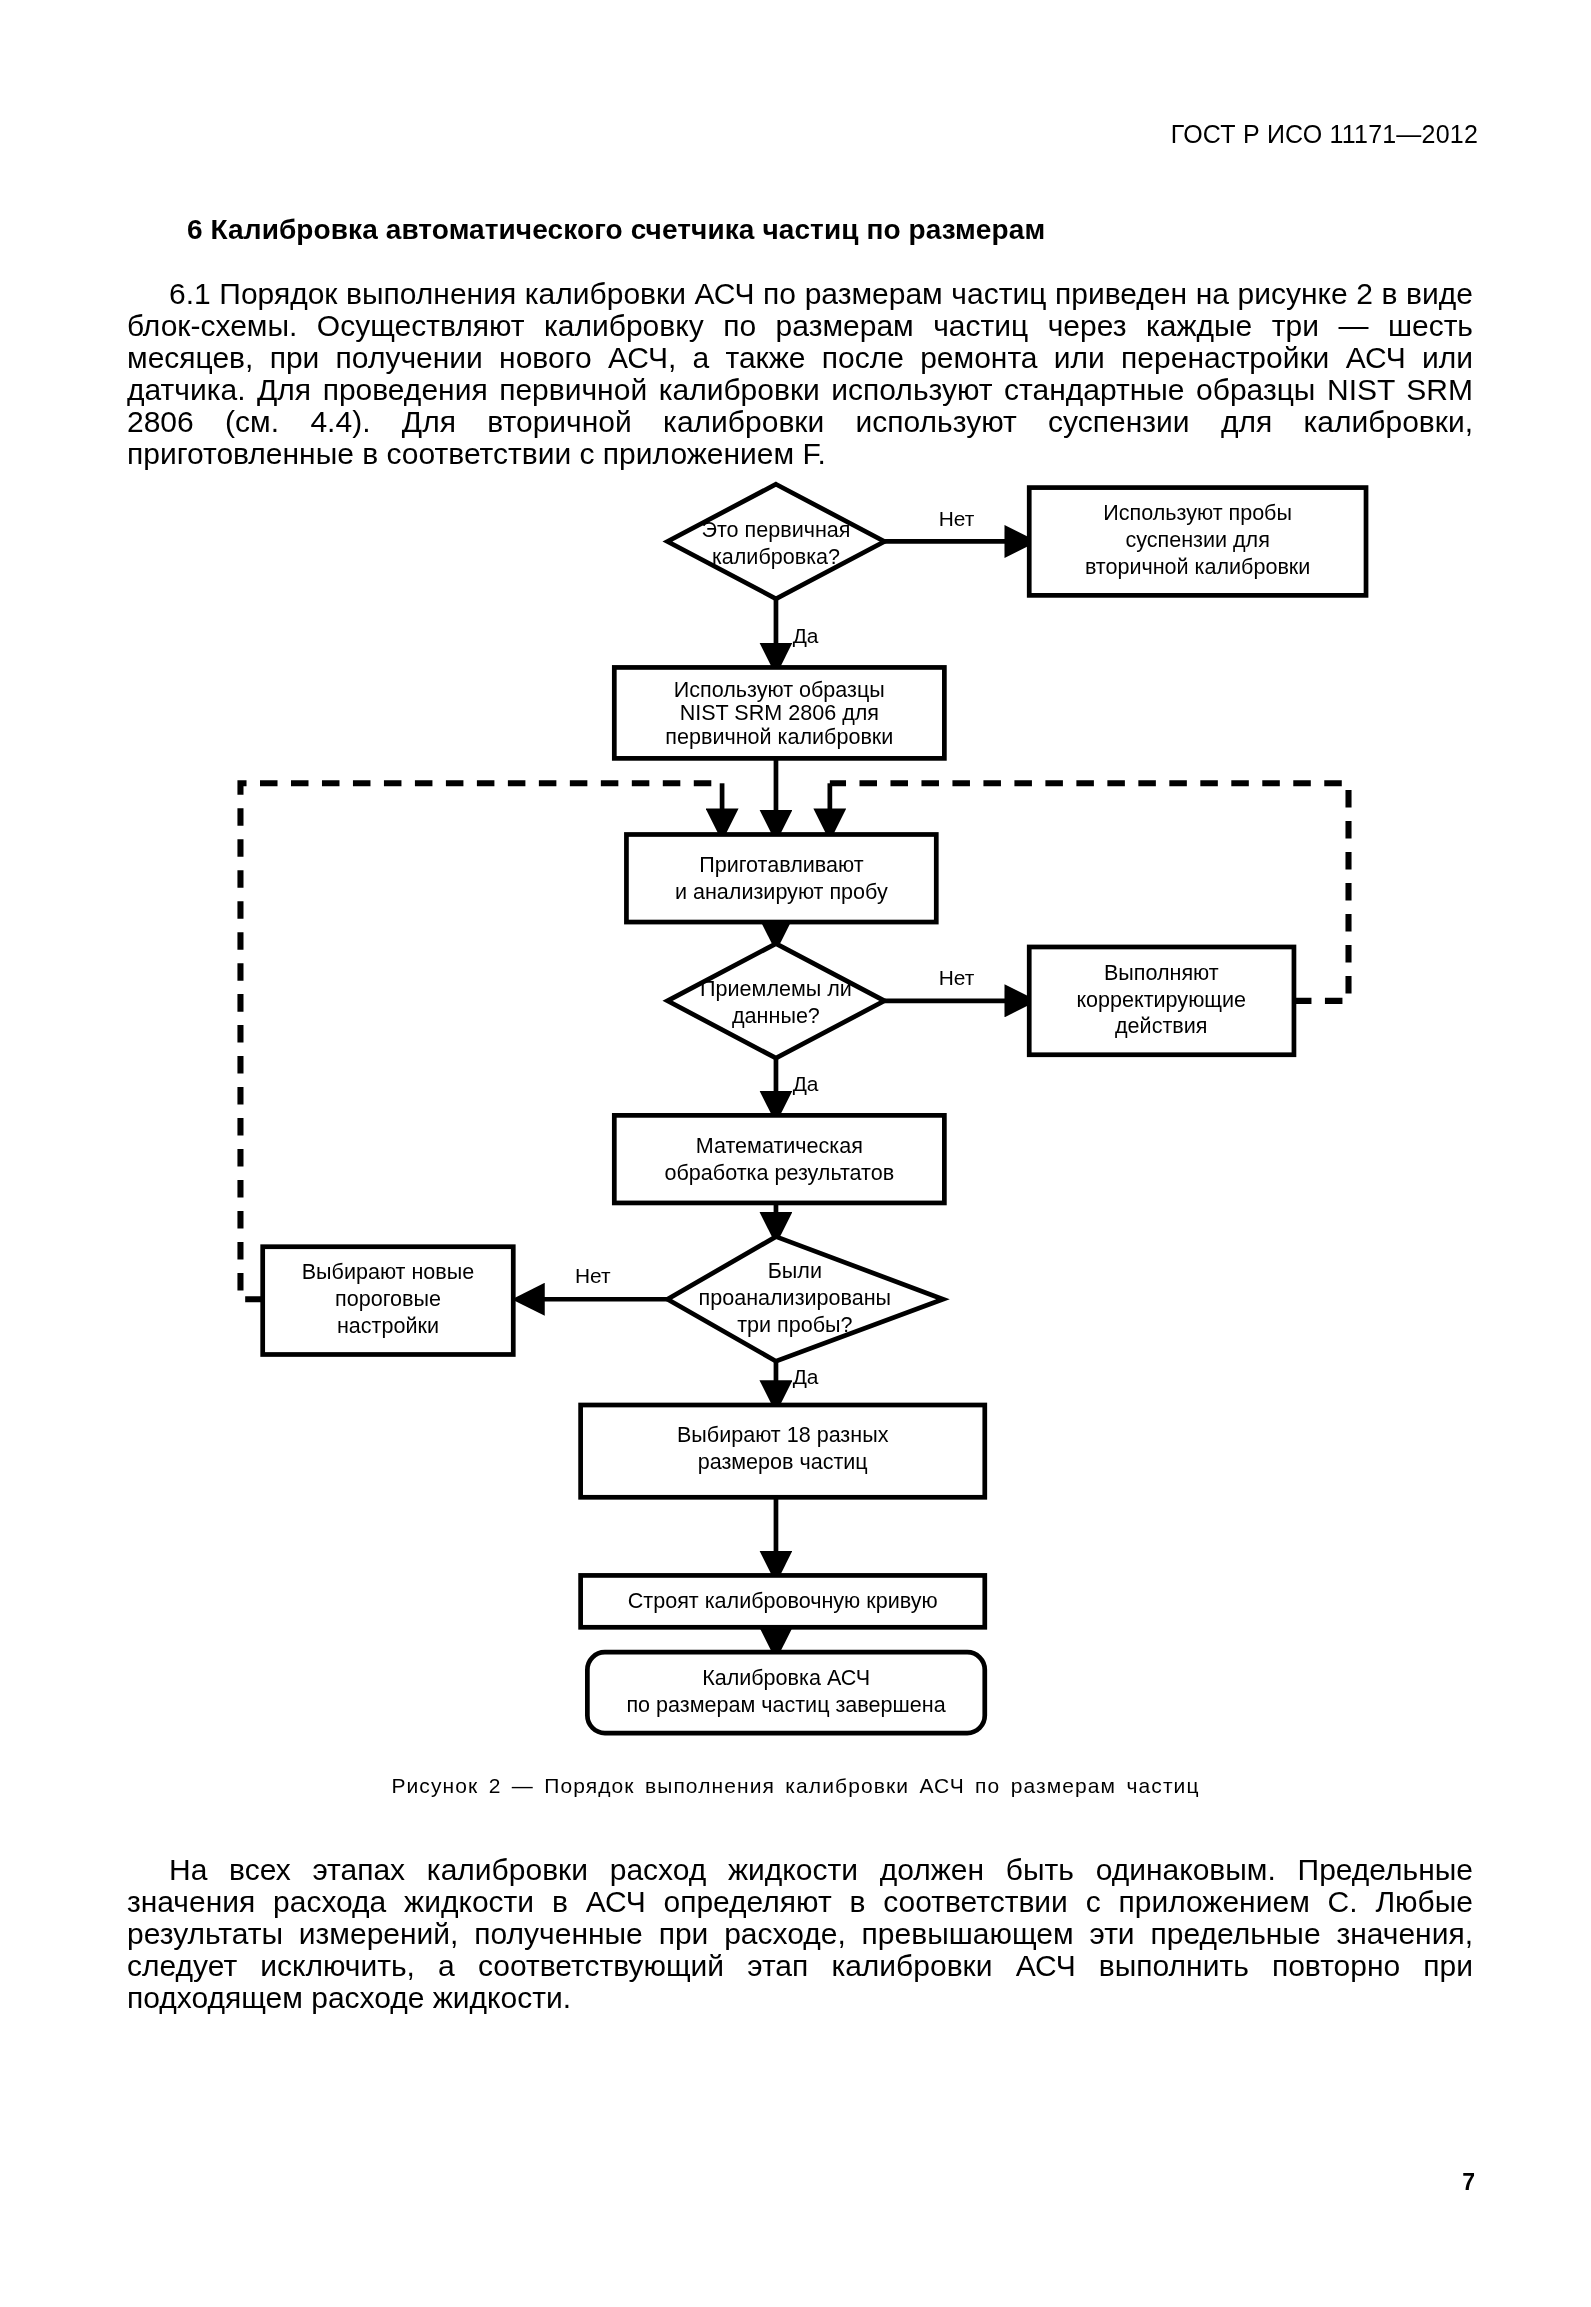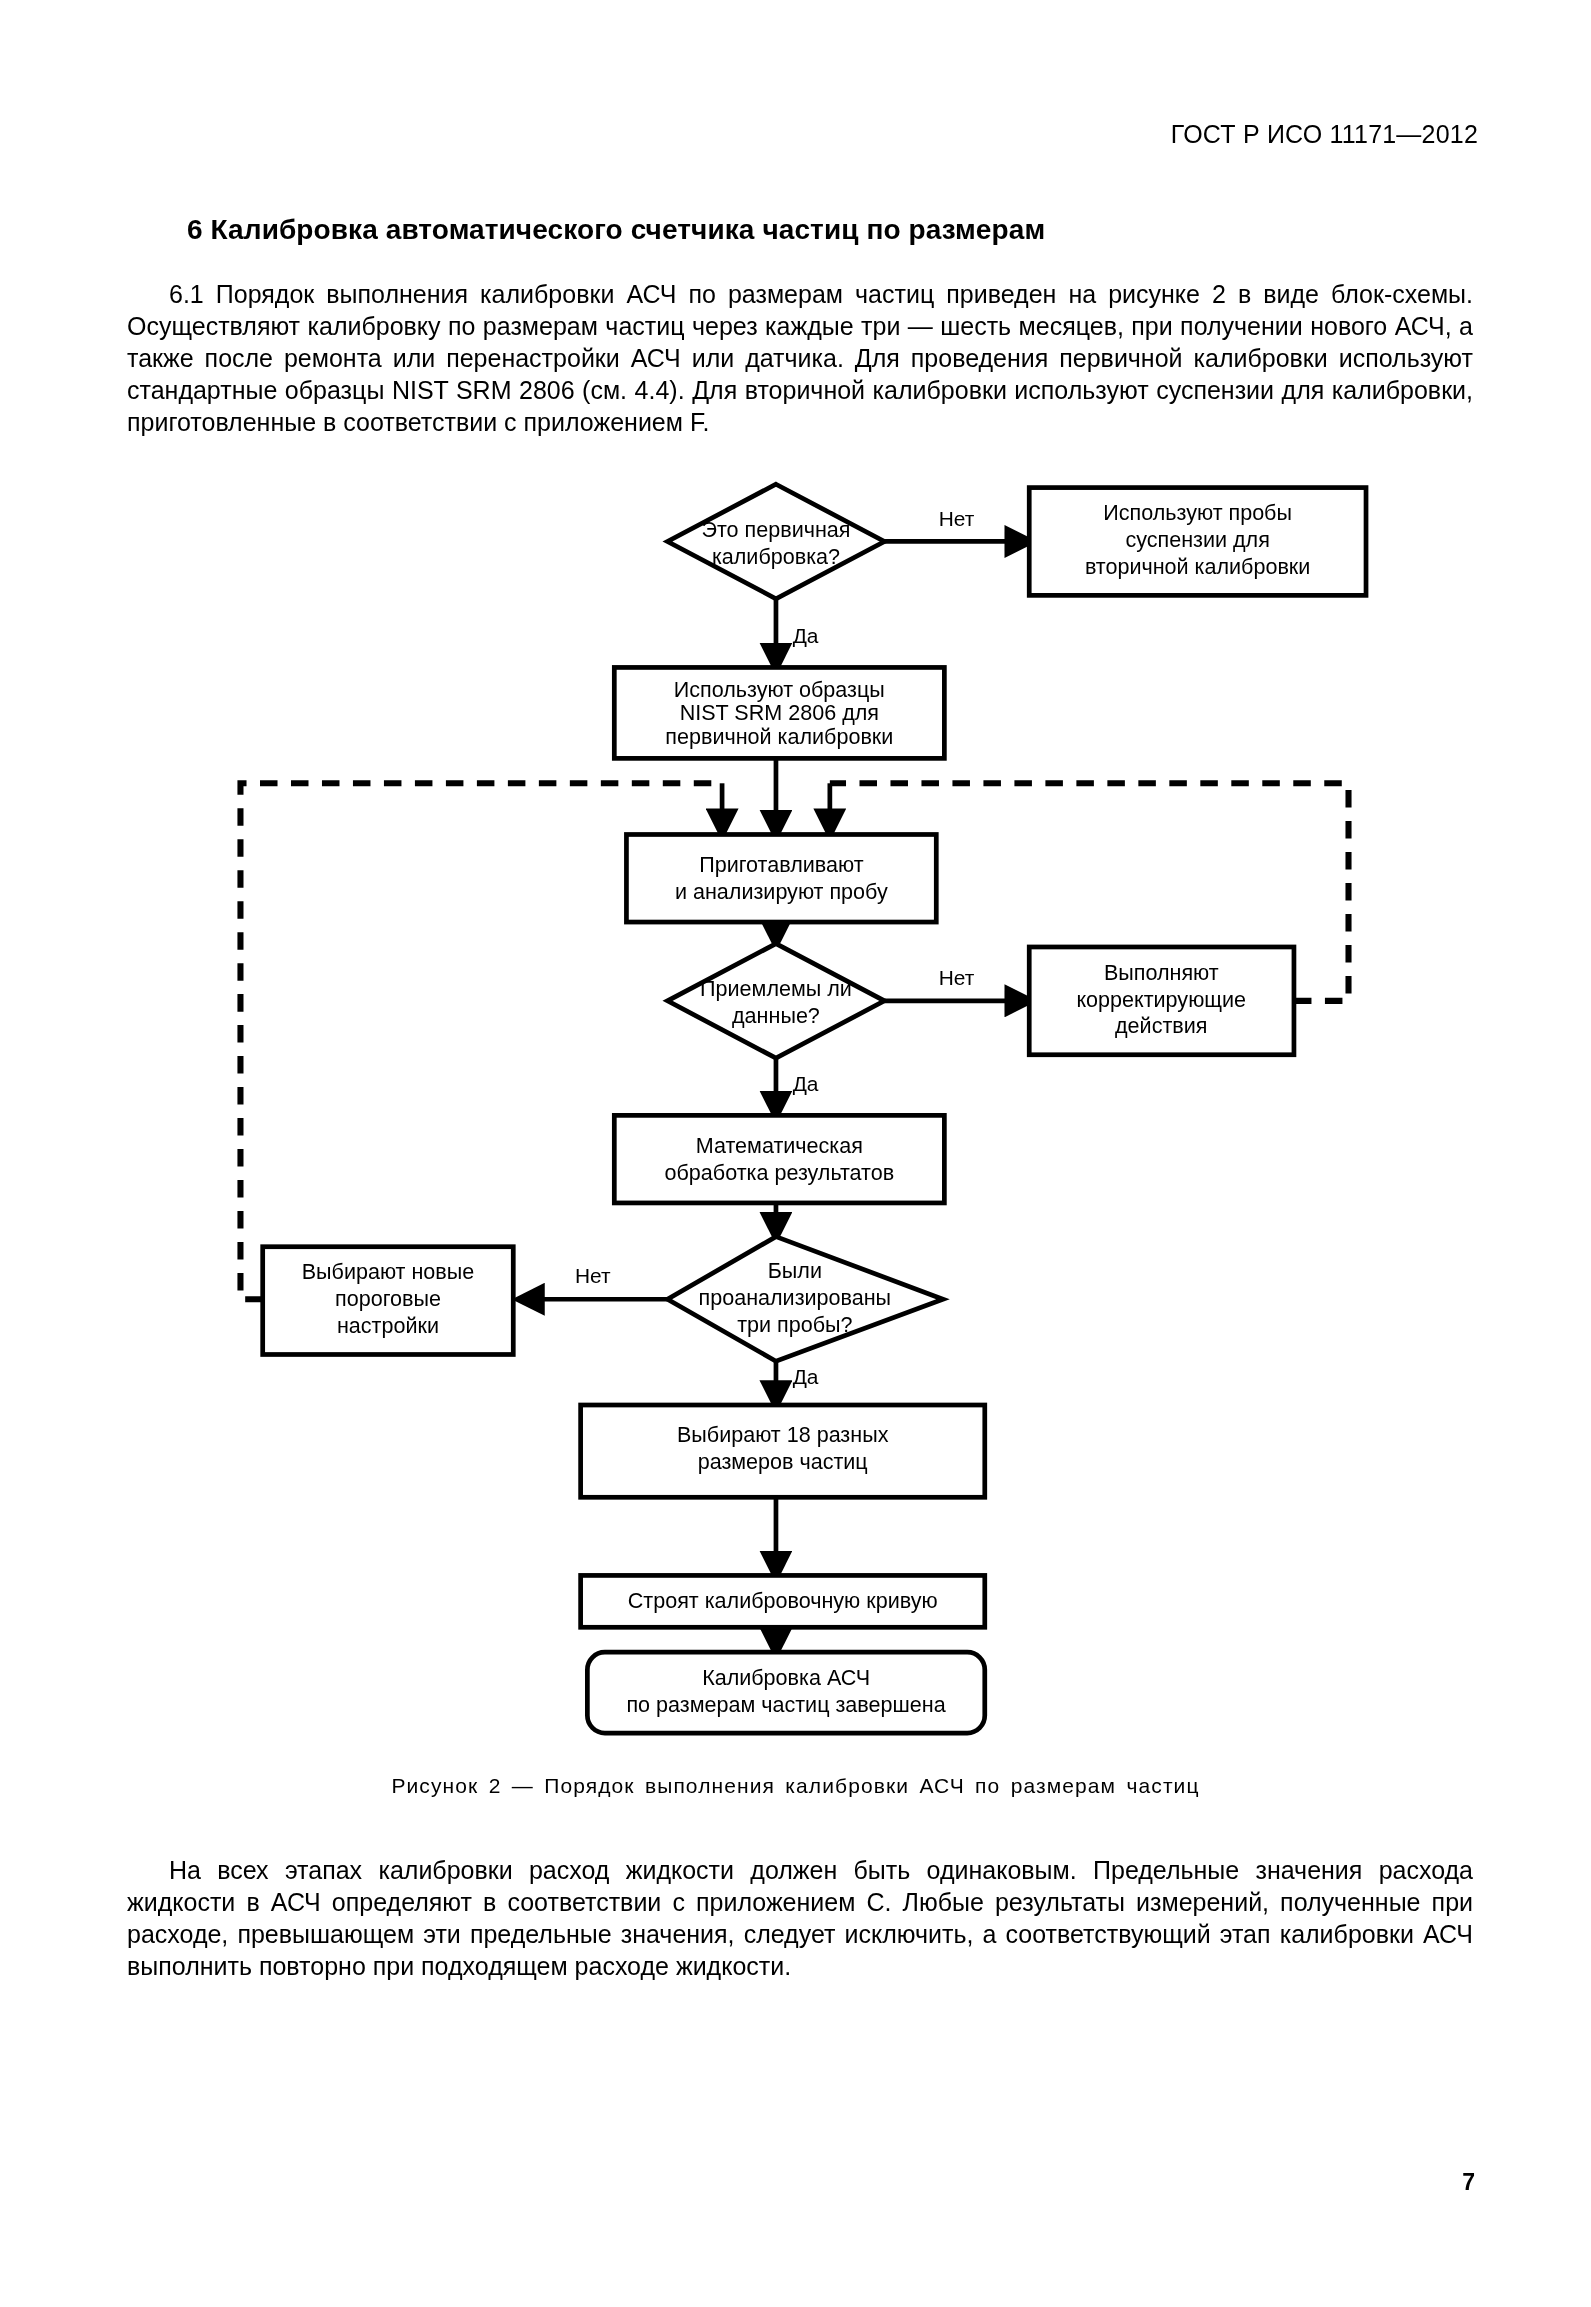--- a/index.html
+++ b/index.html
@@ -39,21 +39,21 @@
     font-weight: bold;
     letter-spacing: 0.1px;
     white-space: nowrap;
   }
 
   
   .body-block {
     position: absolute;
     left: 127px;
     width: 1346px;
-    font-size: 25px;
+    font-size: 30px;
     line-height: 32px;
     text-align: justify;
     text-justify: inter-word;
   }
   .body-block p {
     margin: 0;
   }
   .body-block p.indent {
     text-indent: 42px;
   }

